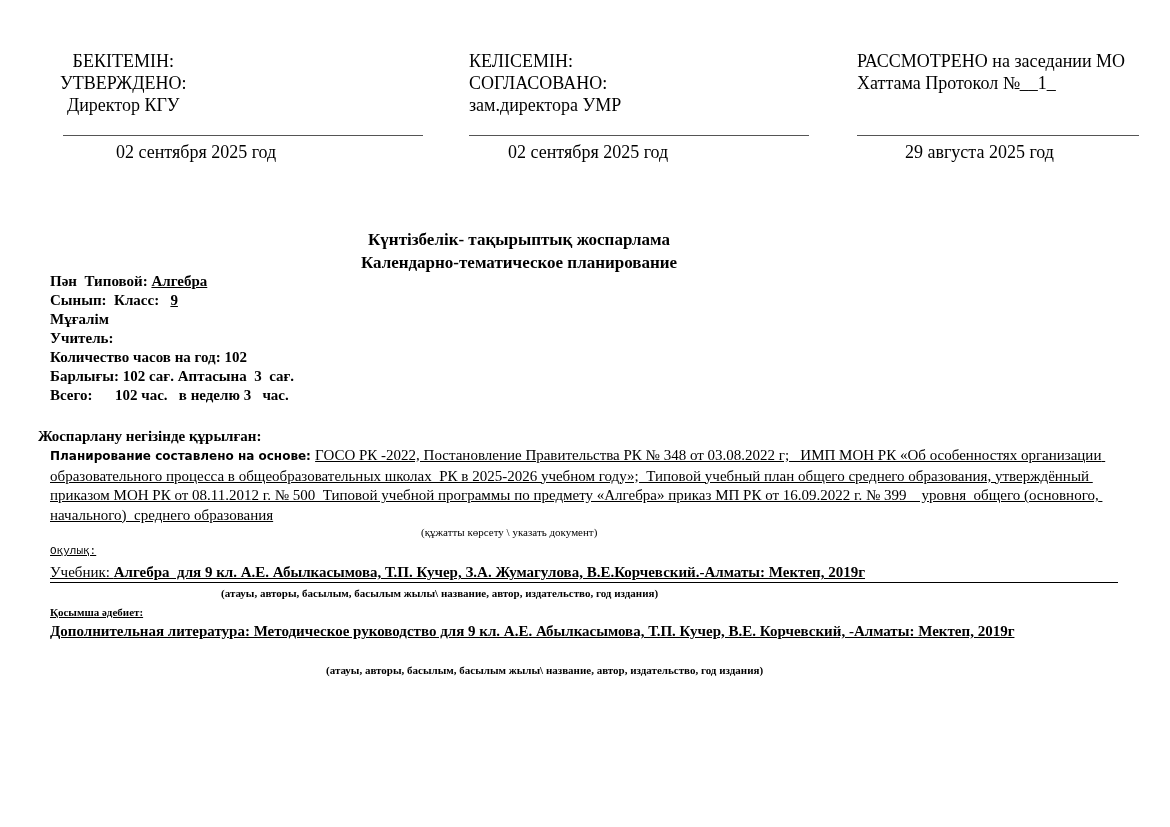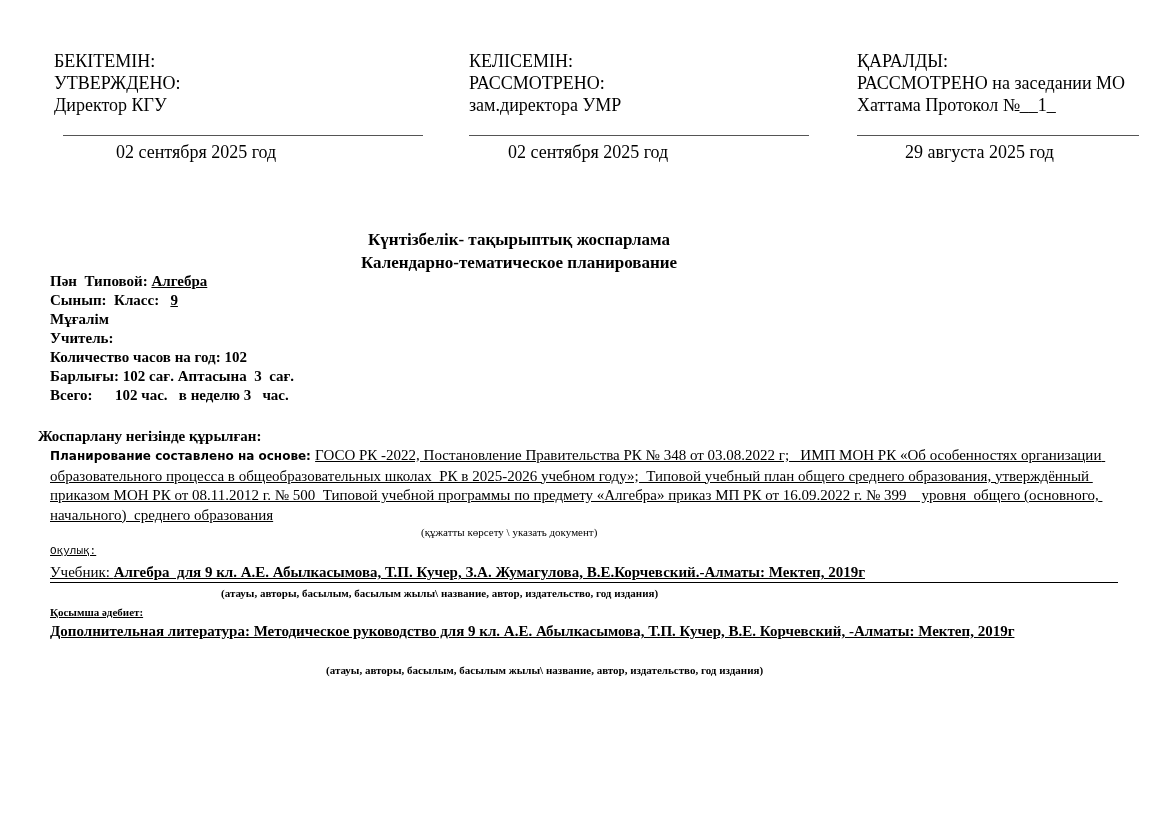--- a/index.html
+++ b/index.html
@@ -99,38 +99,37 @@
       width: 1060px;
       font-size: 15px;
       line-height: 21px;
       font-weight: bold;
       text-decoration: underline;
     }
   </style>
 </head>
 <body>
 
-<div class="approval-col" style="left:54px;">
+<div class="approval-col" style="left:60px;text-align:center;">
   <span class="line">БЕКІТЕМІН:</span>
   <span class="line">УТВЕРЖДЕНО:</span>
   <span class="line">Директор КГУ</span>
 </div>
 <div class="sig-line" style="left:63px; top:135px; width:360px;"></div>
 <div class="date" style="left:116px; top:141px;">02  сентября  2025 год</div>
 
 <div class="approval-col" style="left:469px;">
   <span class="line">КЕЛІСЕМІН:</span>
-  <span class="line">РАССМОТРЕНО:</span>
+  <span class="line">СОГЛАСОВАНО:</span>
   <span class="line">зам.директора УМР</span>
 </div>
 <div class="sig-line" style="left:469px; top:135px; width:340px;"></div>
 <div class="date" style="left:508px; top:141px;">02 сентября  2025 год</div>
 
 <div class="approval-col" style="left:857px;">
-  <span class="line">ҚАРАЛДЫ:</span>
   <span class="line">РАССМОТРЕНО на заседании МО</span>
   <span class="line">Хаттама  Протокол №__1_</span>
 </div>
 <div class="sig-line" style="left:857px; top:135px; width:282px;"></div>
 <div class="date" style="left:905px; top:141px;">29  августа   2025 год</div>
 
 <div class="title" style="top:229px;">Күнтізбелік- тақырыптық жоспарлама</div>
 <div class="title" style="top:252px;">Календарно-тематическое планирование</div>
 
 <div class="info">

